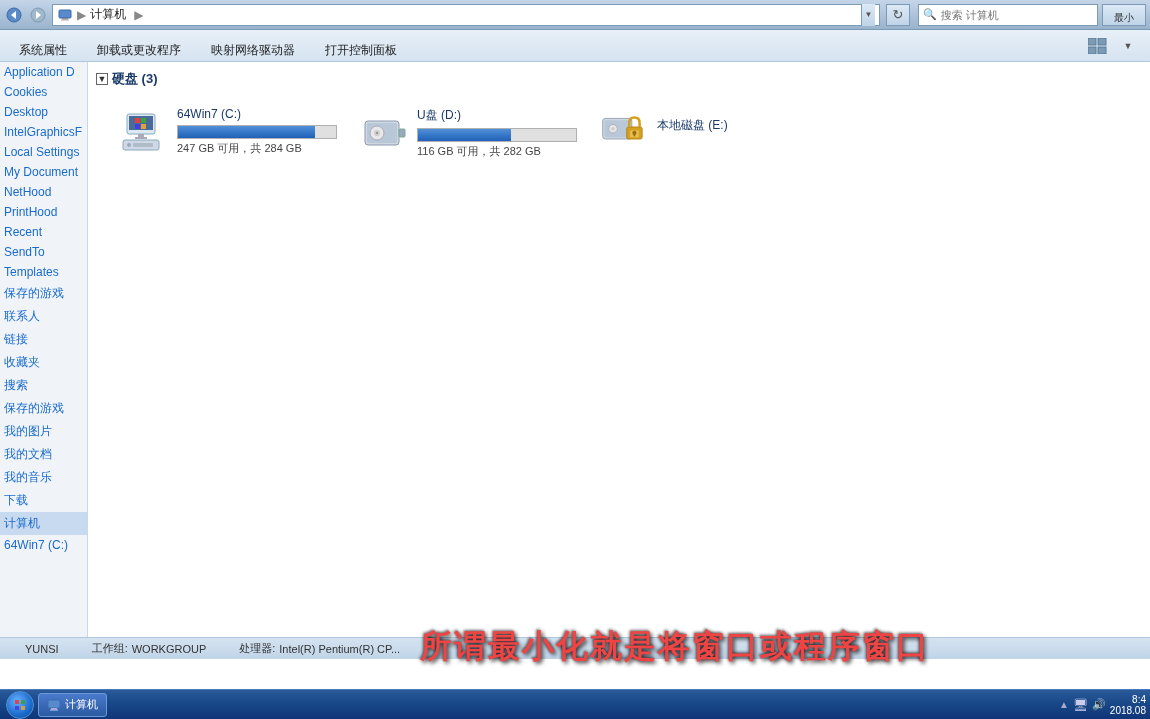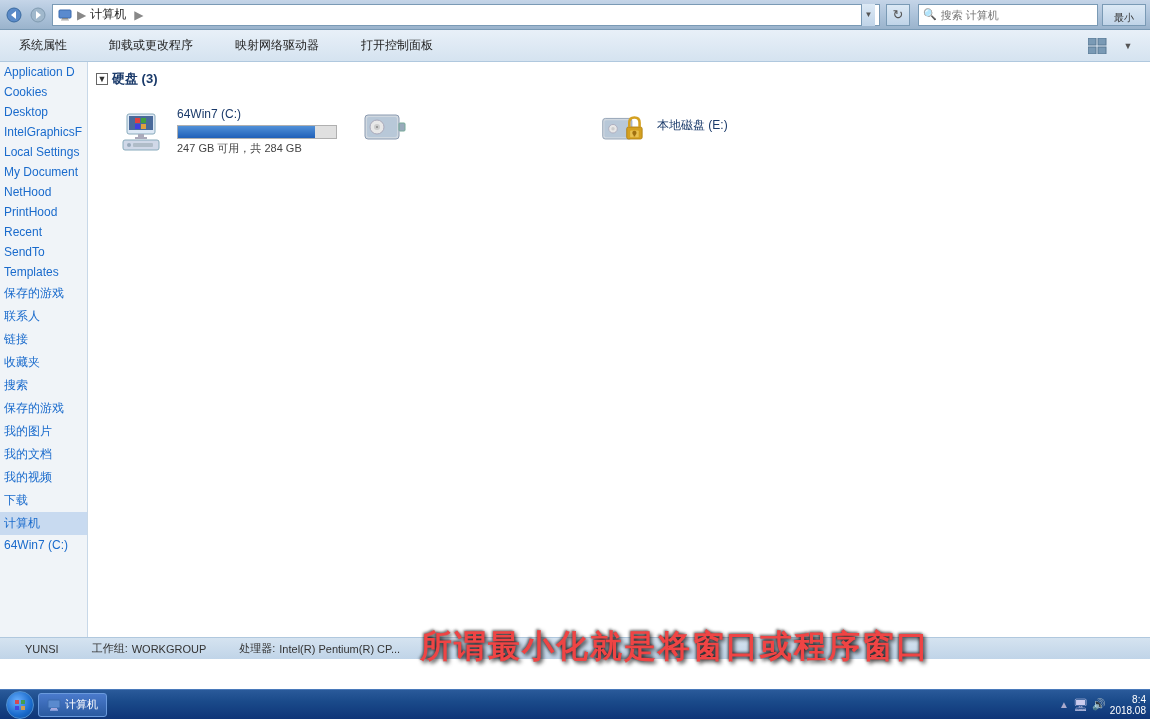--- a/index.html
+++ b/index.html
@@ -112,23 +112,22 @@
       font-size: 10px;
     }
     .title-btn.minimize { color: #333; }
 
     
     .toolbar {
       height: 32px;
       background: linear-gradient(to bottom, #e8f0f8, #d5e3f0);
       border-bottom: 1px solid #b0c8de;
       display: flex;
-      align-items: center;
       padding: 8px 8px;
-      gap: 20px;
+      gap: 8px;
     }
     .toolbar-btn {
       height: 24px;
       padding: 0 10px;
       background: transparent;
       border: 1px solid transparent;
       cursor: pointer;
       font-size: 12px;
       font-family: 'Microsoft YaHei', SimSun, sans-serif;
       color: #222;
@@ -522,21 +521,21 @@
     <div class="sidebar-item">
       <span>保存的游戏</span>
     </div>
     <div class="sidebar-item">
       <span>我的图片</span>
     </div>
     <div class="sidebar-item">
       <span>我的文档</span>
     </div>
     <div class="sidebar-item">
-      <span>我的视频</span>
+      <span>我的音乐</span>
     </div>
     <div class="sidebar-item">
       <span>下载</span>
     </div>
     <div class="sidebar-item selected">
       <span>计算机</span>
     </div>
     <div class="sidebar-item">
       <span>64Win7 (C:)</span>
     </div>
@@ -594,20 +593,29 @@
               <rect x="4" y="8" width="34" height="24" rx="3" fill="#d0d8e0" stroke="#8a9ab0" stroke-width="1"></rect>
               <rect x="6" y="10" width="30" height="20" rx="2" fill="#b8c8d8"></rect>
 
               <circle cx="16" cy="20" r="7" fill="#e8e8e8" stroke="#aab" stroke-width="1"></circle>
               <circle cx="16" cy="20" r="3" fill="#ccc"></circle>
               <circle cx="16" cy="20" r="1" fill="#888"></circle>
 
               <rect x="38" y="16" width="6" height="8" rx="1" fill="#9ab" stroke="#7a9" stroke-width="1"></rect>
             </svg>
           </div>
+          <div class="drive-info">
+            <div class="drive-name">U盘  (D:)</div>
+            <div class="drive-bar-container">
+              <div class="drive-bar-fill" style="width: 59%"></div>
+            </div>
+            <div class="drive-space">
+              <span>116 GB 可用</span>，<span>共 282 GB</span>
+            </div>
+          </div>
         </div>
       </div>
 
       <div class="drive-item">
         <div class="drive-content">
           <div class="drive-icon">
 
             <svg width="56" height="48" viewBox="0 0 56 48">
 
               <rect x="2" y="14" width="34" height="24" rx="3" fill="#d0d8e0" stroke="#8a9ab0" stroke-width="1"></rect>

